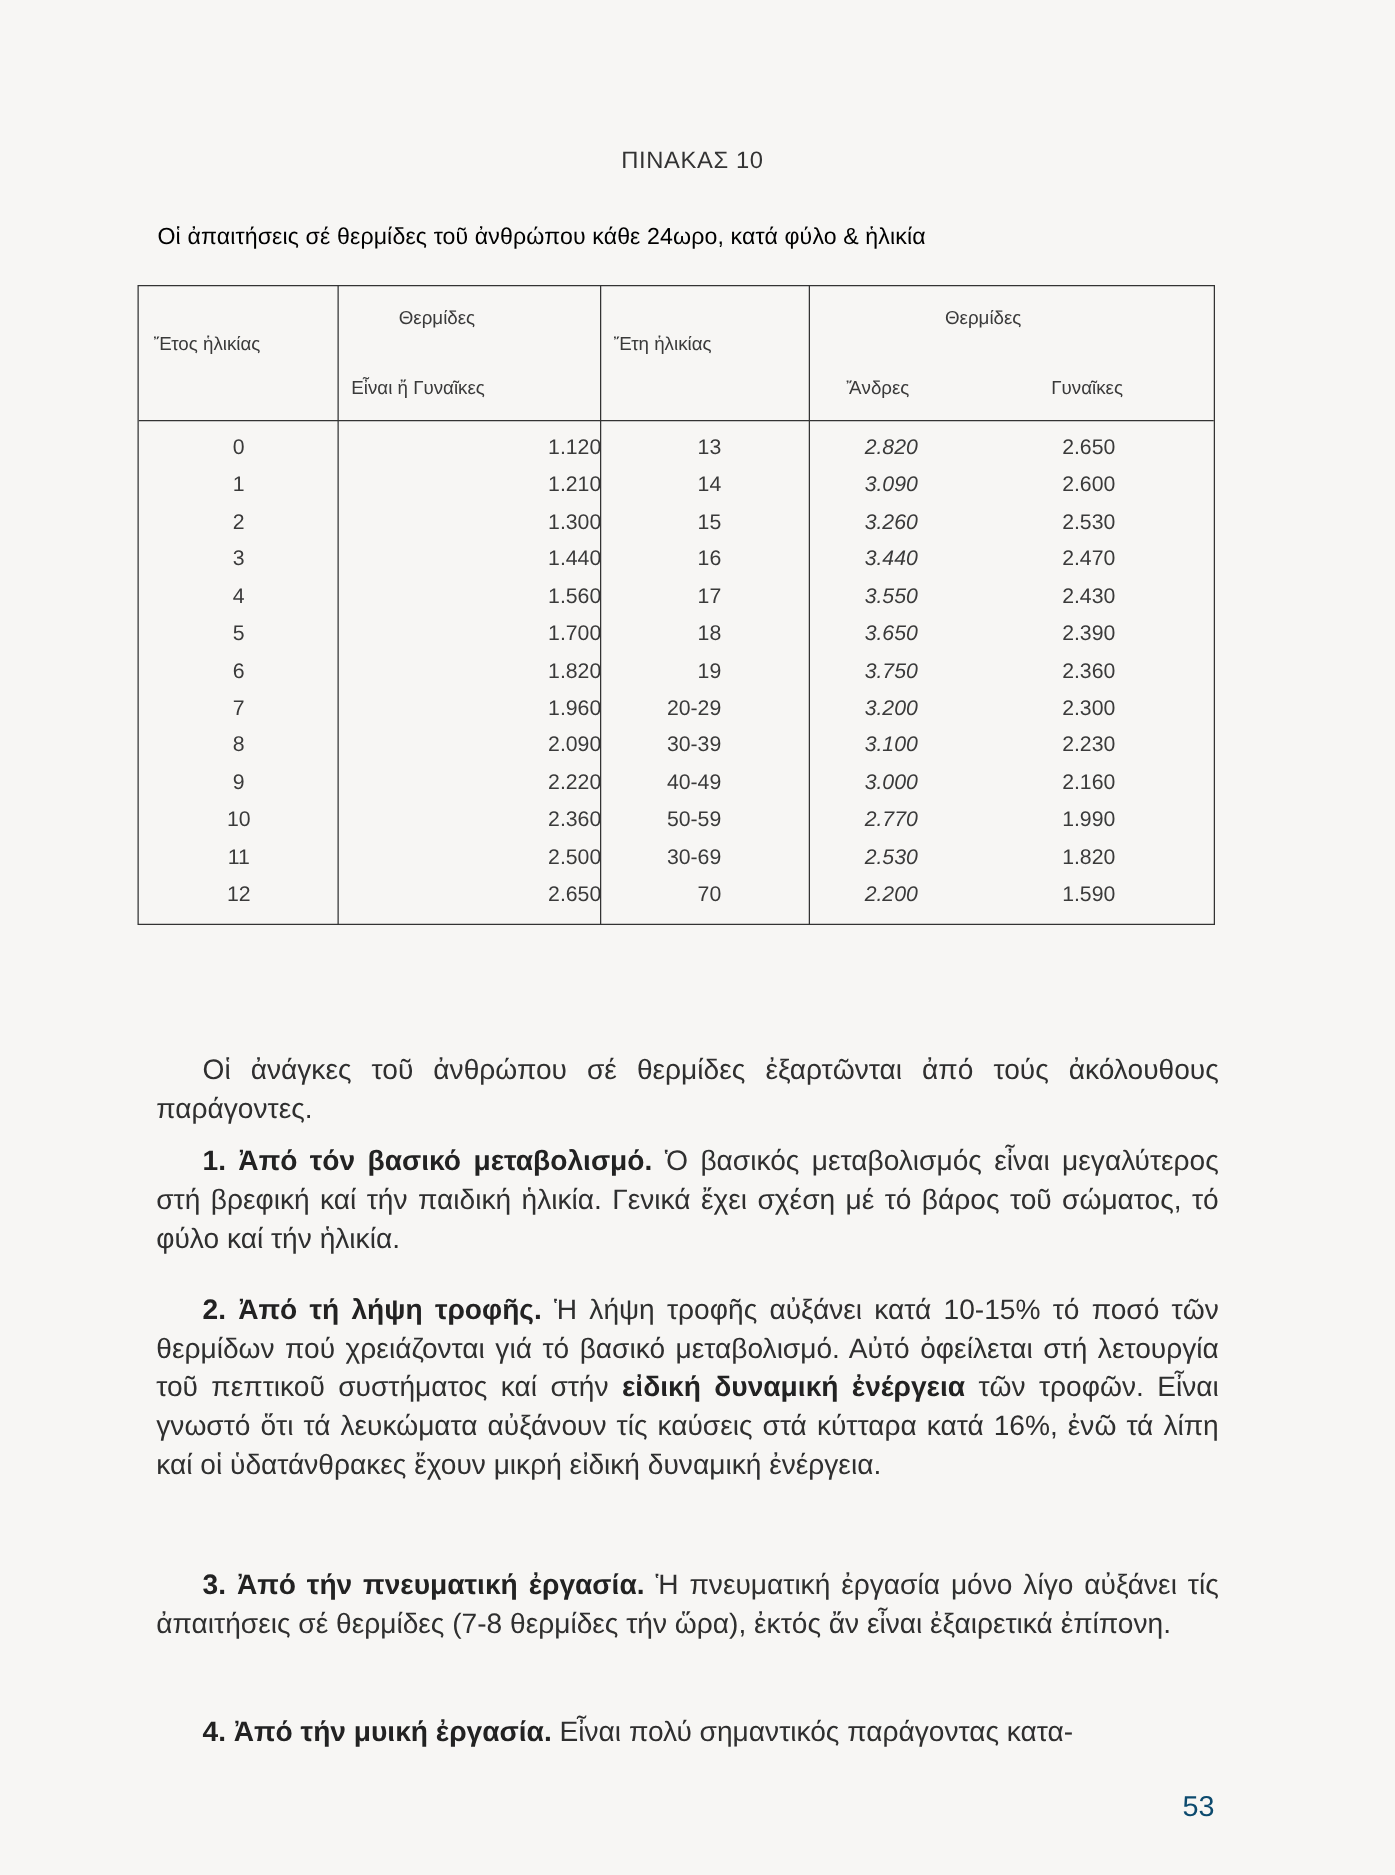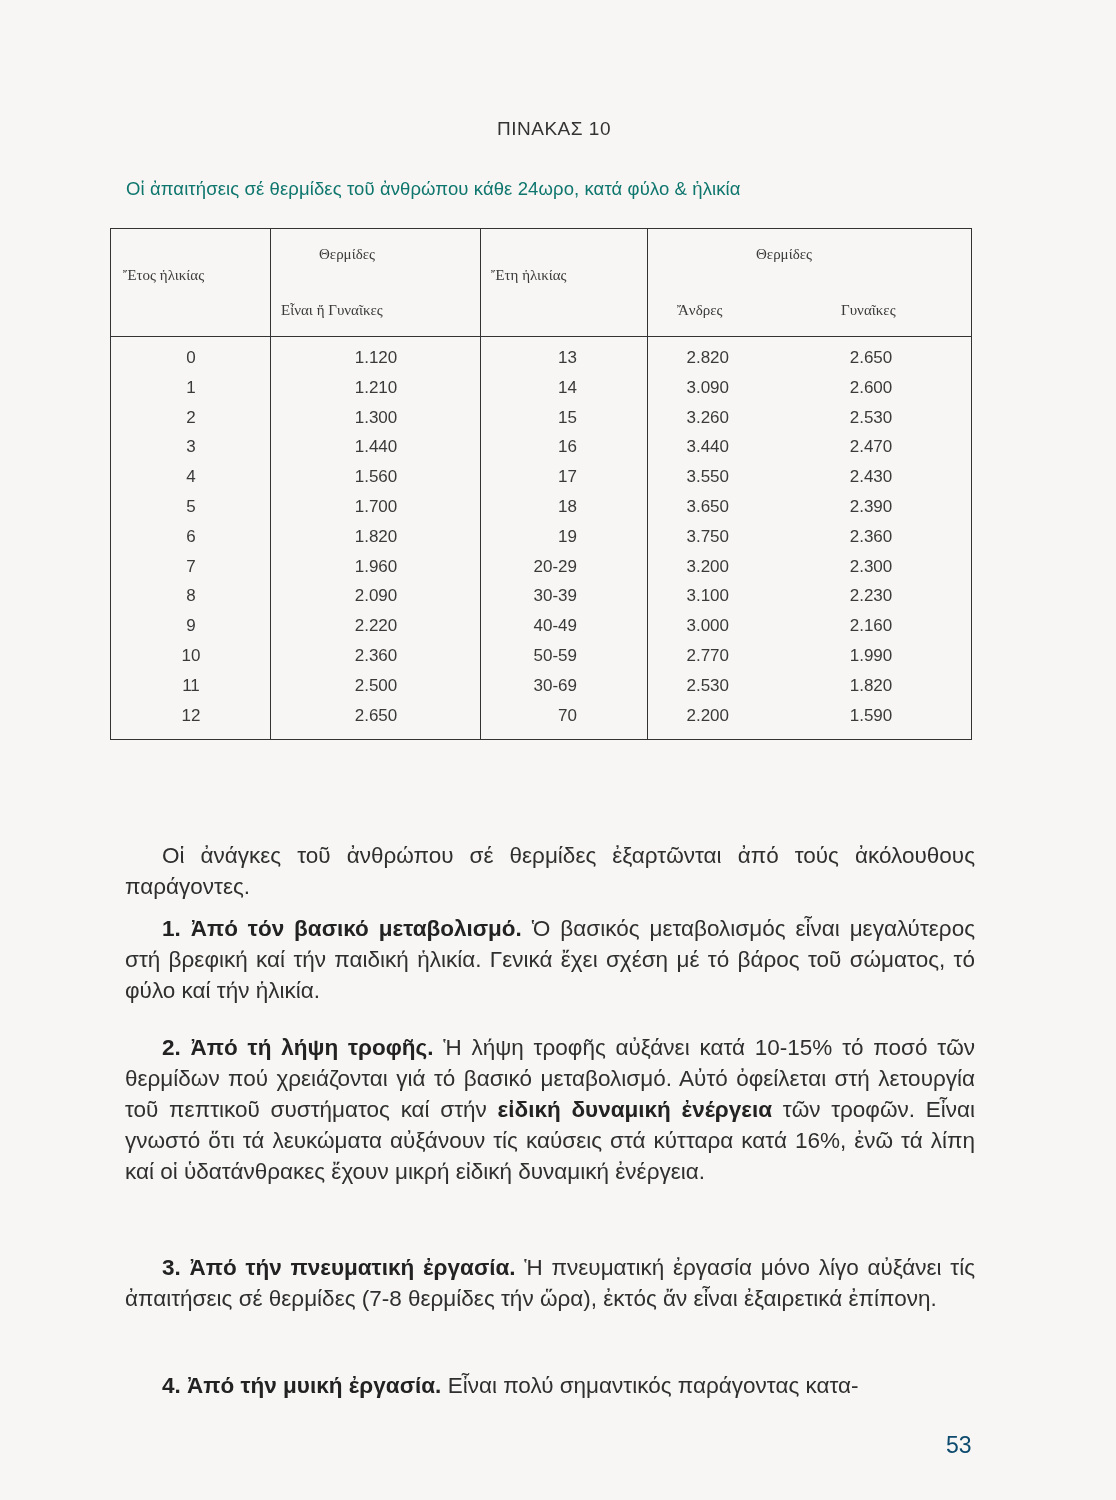--- a/index.html
+++ b/index.html
@@ -10,35 +10,35 @@
     overflow: hidden;
     color: #2a2a2a;
     font-family: "Liberation Sans", "DejaVu Sans", sans-serif;
   }
   .title {
     position: absolute; left: 0; width: 1108px; top: 118px;
     text-align: center; font-size: 19px; letter-spacing: 0.5px; color: #333;
   }
   .caption {
     position: absolute; left: 126px; top: 178px;
-    font-size: 18.5px; color: #0f766e; letter-spacing: 0.1px;
+    font-size: 18.5px; color: #000000; letter-spacing: 0.1px;
   }
   .tbl {
     position: absolute; left: 110px; top: 228px; width: 862px; height: 512px;
     border: 1.6px solid #333; box-sizing: border-box;
   }
   .vline { position: absolute; top: -1px; bottom: -1px; width: 0; border-left: 1.6px solid #333; }
   .hline { position: absolute; left: 0; right: 0; height: 0; border-top: 1.6px solid #333; }
-  .hd { position: absolute; font-size: 15px; color: #3a3a3a; white-space: nowrap; font-family: Liberation Serif, serif; }
+  .hd { position: absolute; font-size: 15px; color: #3a3a3a; white-space: nowrap; }
   .col { position: absolute; top: 114px; font-size: 17px; color: #3a3a3a; font-weight: 300; }
   .cell { height: 29.8px; line-height: 29.8px; white-space: nowrap; }
   .c0 { left: 0; width: 160px; text-align: center; }
-  .c1 { left: 160px; width: 210px; text-align: center; }
+  .c1 { left: 160px; width: 210px; text-align: right; }
   .c2 { left: 370px; width: 96px; text-align: right; }
-  .c3 { left: 506px; width: 112px; text-align: right; }
+  .c3 { left: 546px; width: 112px; text-align: center; font-style: italic; }
   .c4 { left: 690px; width: 140px; text-align: center; }
   .body-text {
     position: absolute; left: 125px; width: 850px;
     font-size: 22.5px; line-height: 31px; color: #2f2f2f;
     text-align: justify; font-family: "Liberation Sans", sans-serif;
   }
   .body-text b { font-weight: bold; color: #222; }
   .indent { text-indent: 37px; }
   .pageno {
     position: absolute; left: 946px; top: 1432px; font-size: 23px; color: #0c4a6e;

